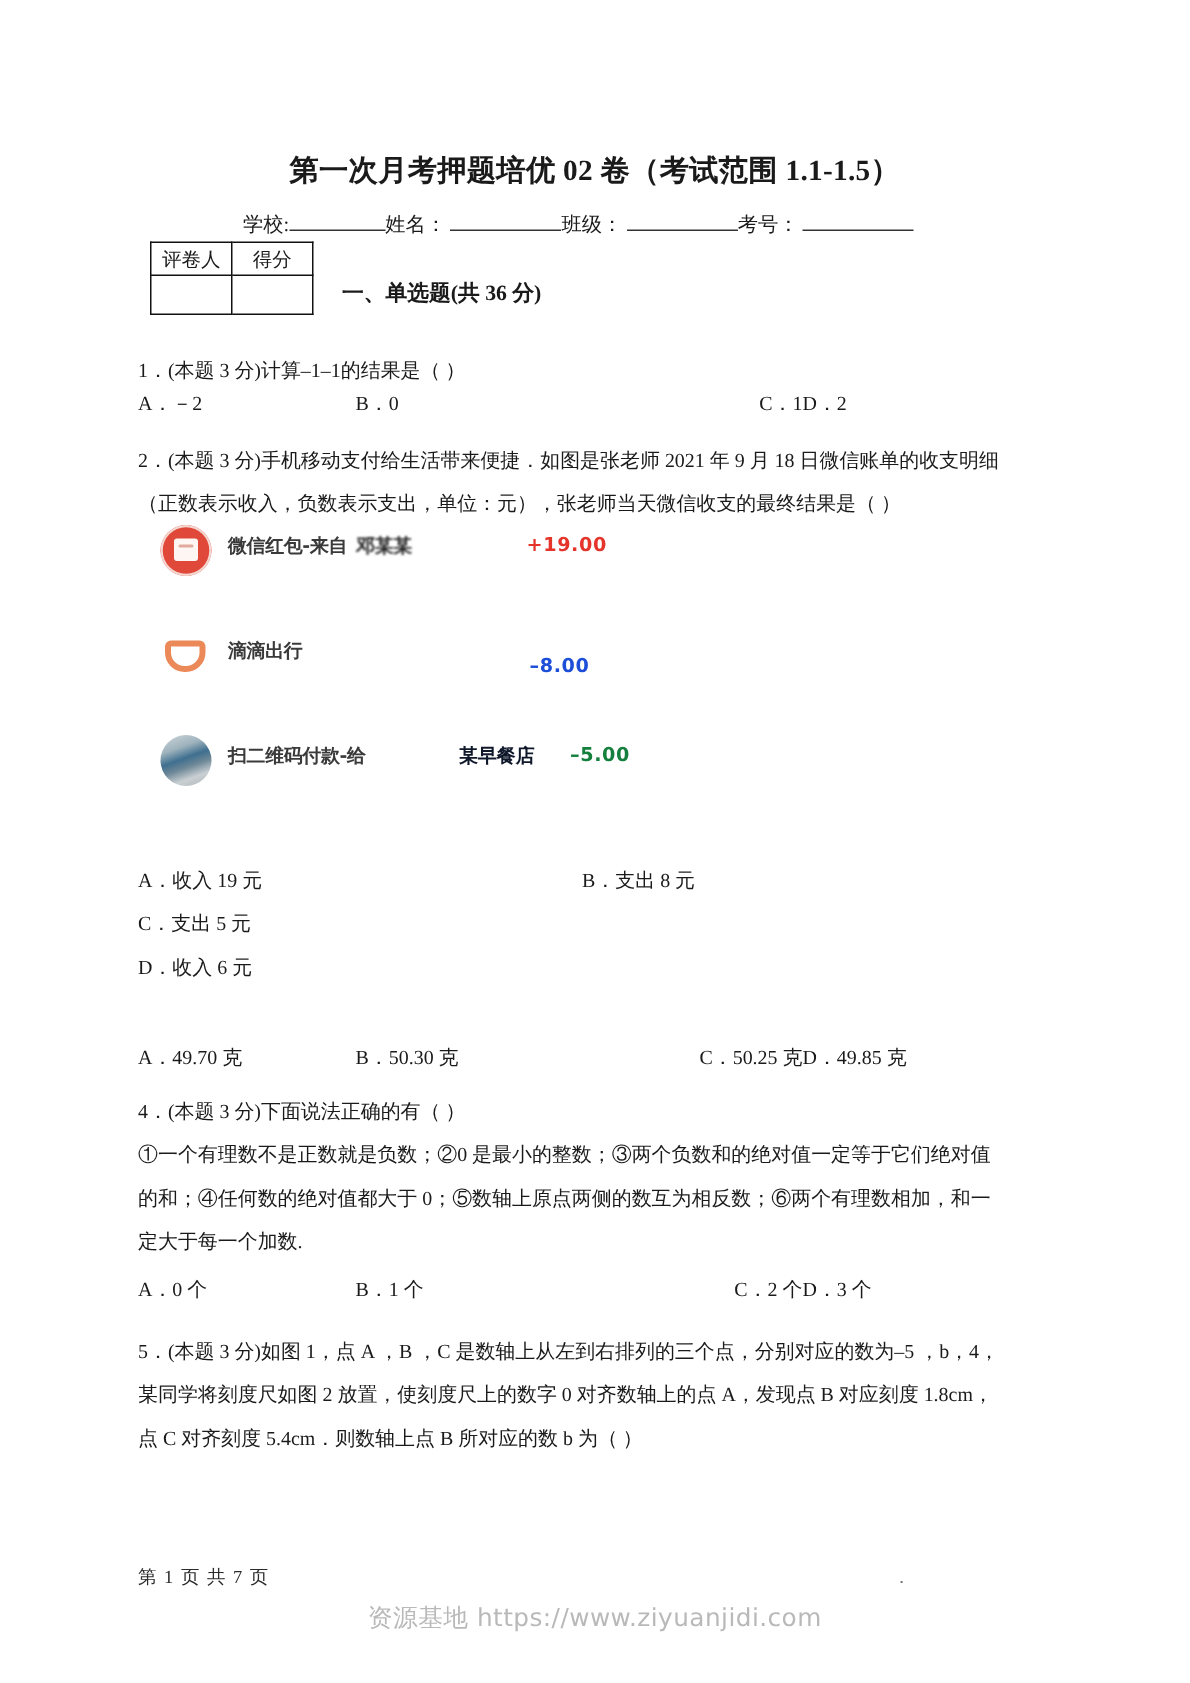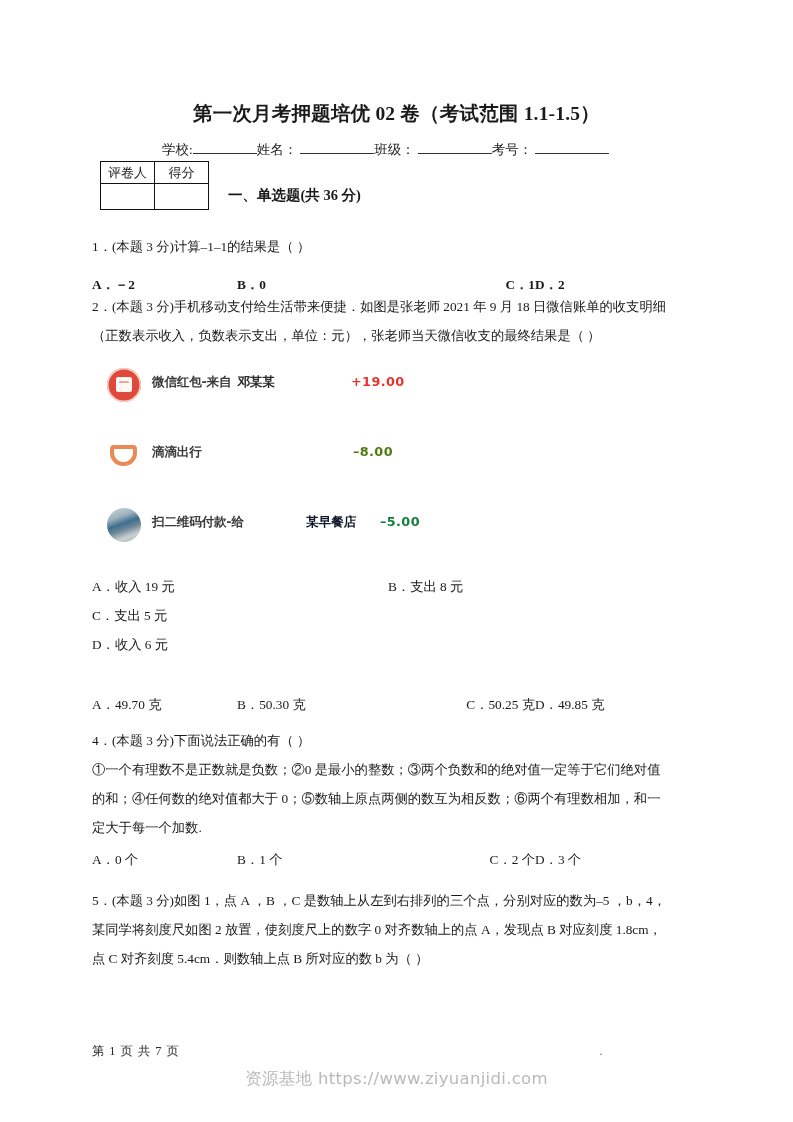--- a/index.html
+++ b/index.html
@@ -110,21 +110,21 @@
     font-size: 13.3px;
     line-height: 29px;
     display: flex;
   }
   .opts2 > span { display: inline-block; width: 296px; }
 
   
   .bill {
     position: absolute;
     left: 103px;
-    top: 362px;
+    top: 344px;
     width: 360px;
     height: 200px;
   }
   .bill-row {
     position: absolute;
     left: 0;
     width: 360px;
     height: 46px;
   }
   .bill-row.r-1 { top: 4px; }
@@ -208,21 +208,21 @@
   .bill-amt {
     position: absolute;
     top: 8px;
     font-size: 12.8px;
     font-weight: bold;
     font-family: "DejaVu Sans", "Liberation Sans", sans-serif;
     letter-spacing: 0.4px;
     white-space: nowrap;
   }
   .amt-pos { color: #e5352b; left: 248px; }
-  .amt-neg { color: #4d7c0f; left: 250px; }
+  .amt-neg { color: #1d4ed8; left: 250px; margin-top: 11px; }
   .amt-neg3 { color: #15803d; left: 277px; }
   .bill-merchant {
     position: absolute;
     left: 203px; top: 8px;
     font-size: 12.6px;
     font-weight: bold;
     color: #0f172a;
     font-family: "DejaVu Sans", "Liberation Sans", sans-serif;
     filter: blur(0.5px);
     white-space: nowrap;
@@ -275,21 +275,21 @@
       <td class="blank"></td>
     </tr>
   </tbody>
     </table>
 
   <div class="section-head">一、单选题(共 36 分)</div>
 
   <div class="q" style="top:232px;">
     <div class="qline">1．(本题 3 分)计算–1–1的结果是（      ）</div>
   </div>
-  <div class="opts4" style="top:270px;font-weight:bold;">
+  <div class="opts4" style="top:254px;">
     <span class="oc1">A．－2</span>
     <span class="oc2">B．0</span>
     <span class="oc3">C．1</span>
     <span class="oc4">D．2</span>
   </div>
 
   <div class="q" style="top:292px;">
     <div class="qline">2．(本题 3 分)手机移动支付给生活带来便捷．如图是张老师 2021 年 9 月 18 日微信账单的收支明细</div>
     <div class="qline">（正数表示收入，负数表示支出，单位：元），张老师当天微信收支的最终结果是（      ）</div>
   </div>

